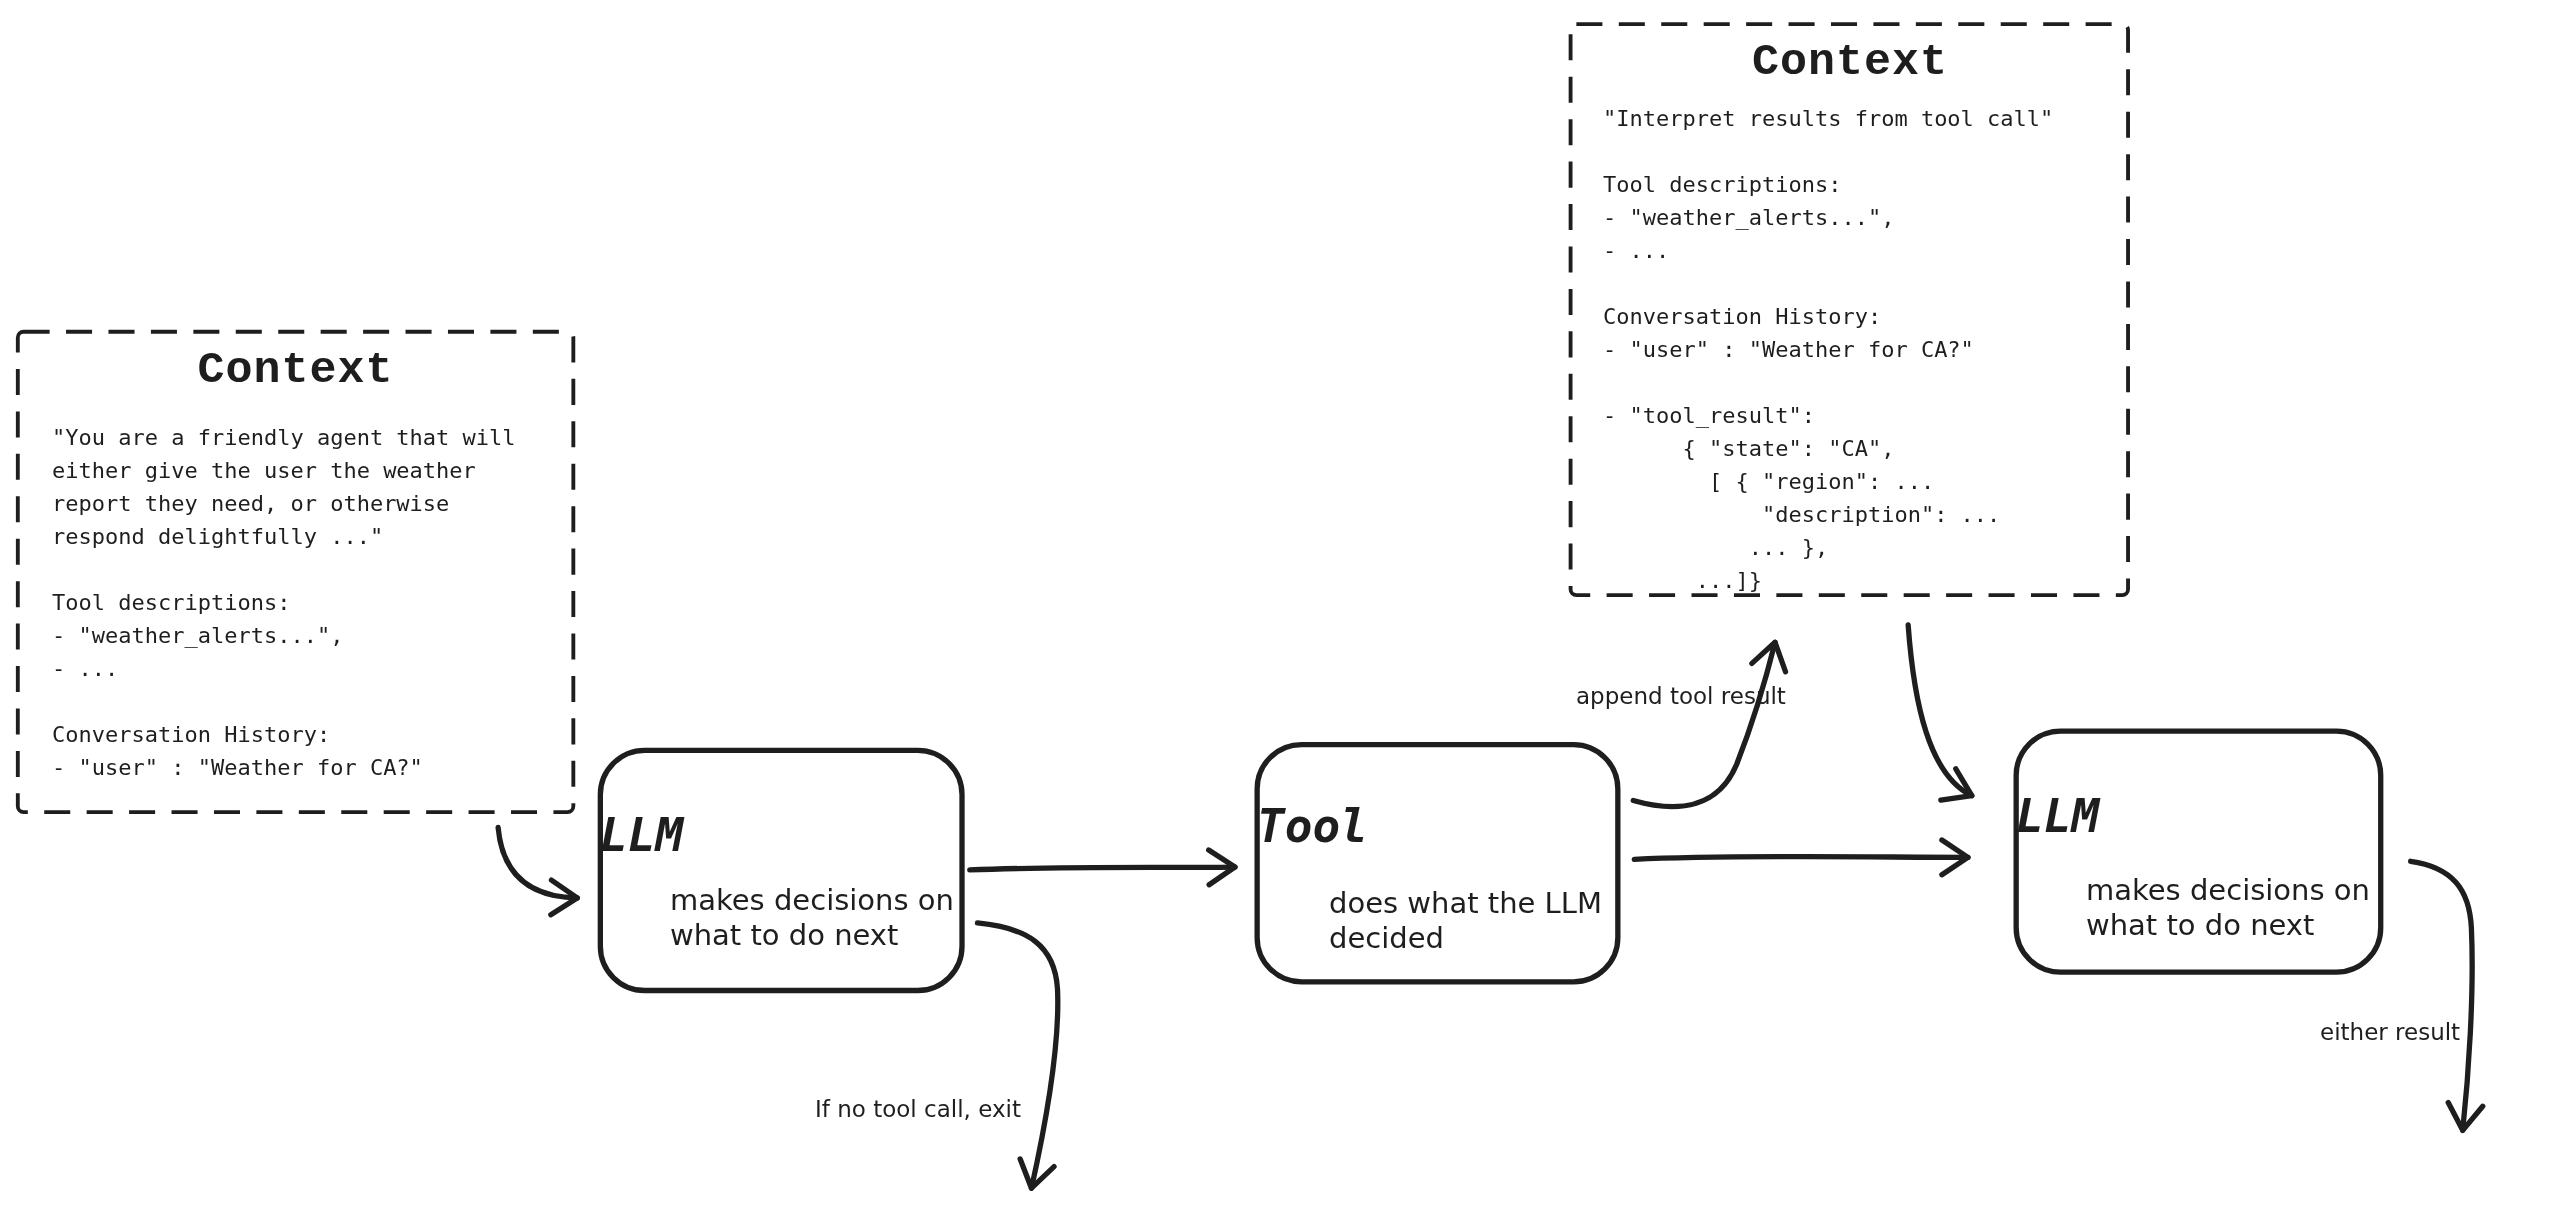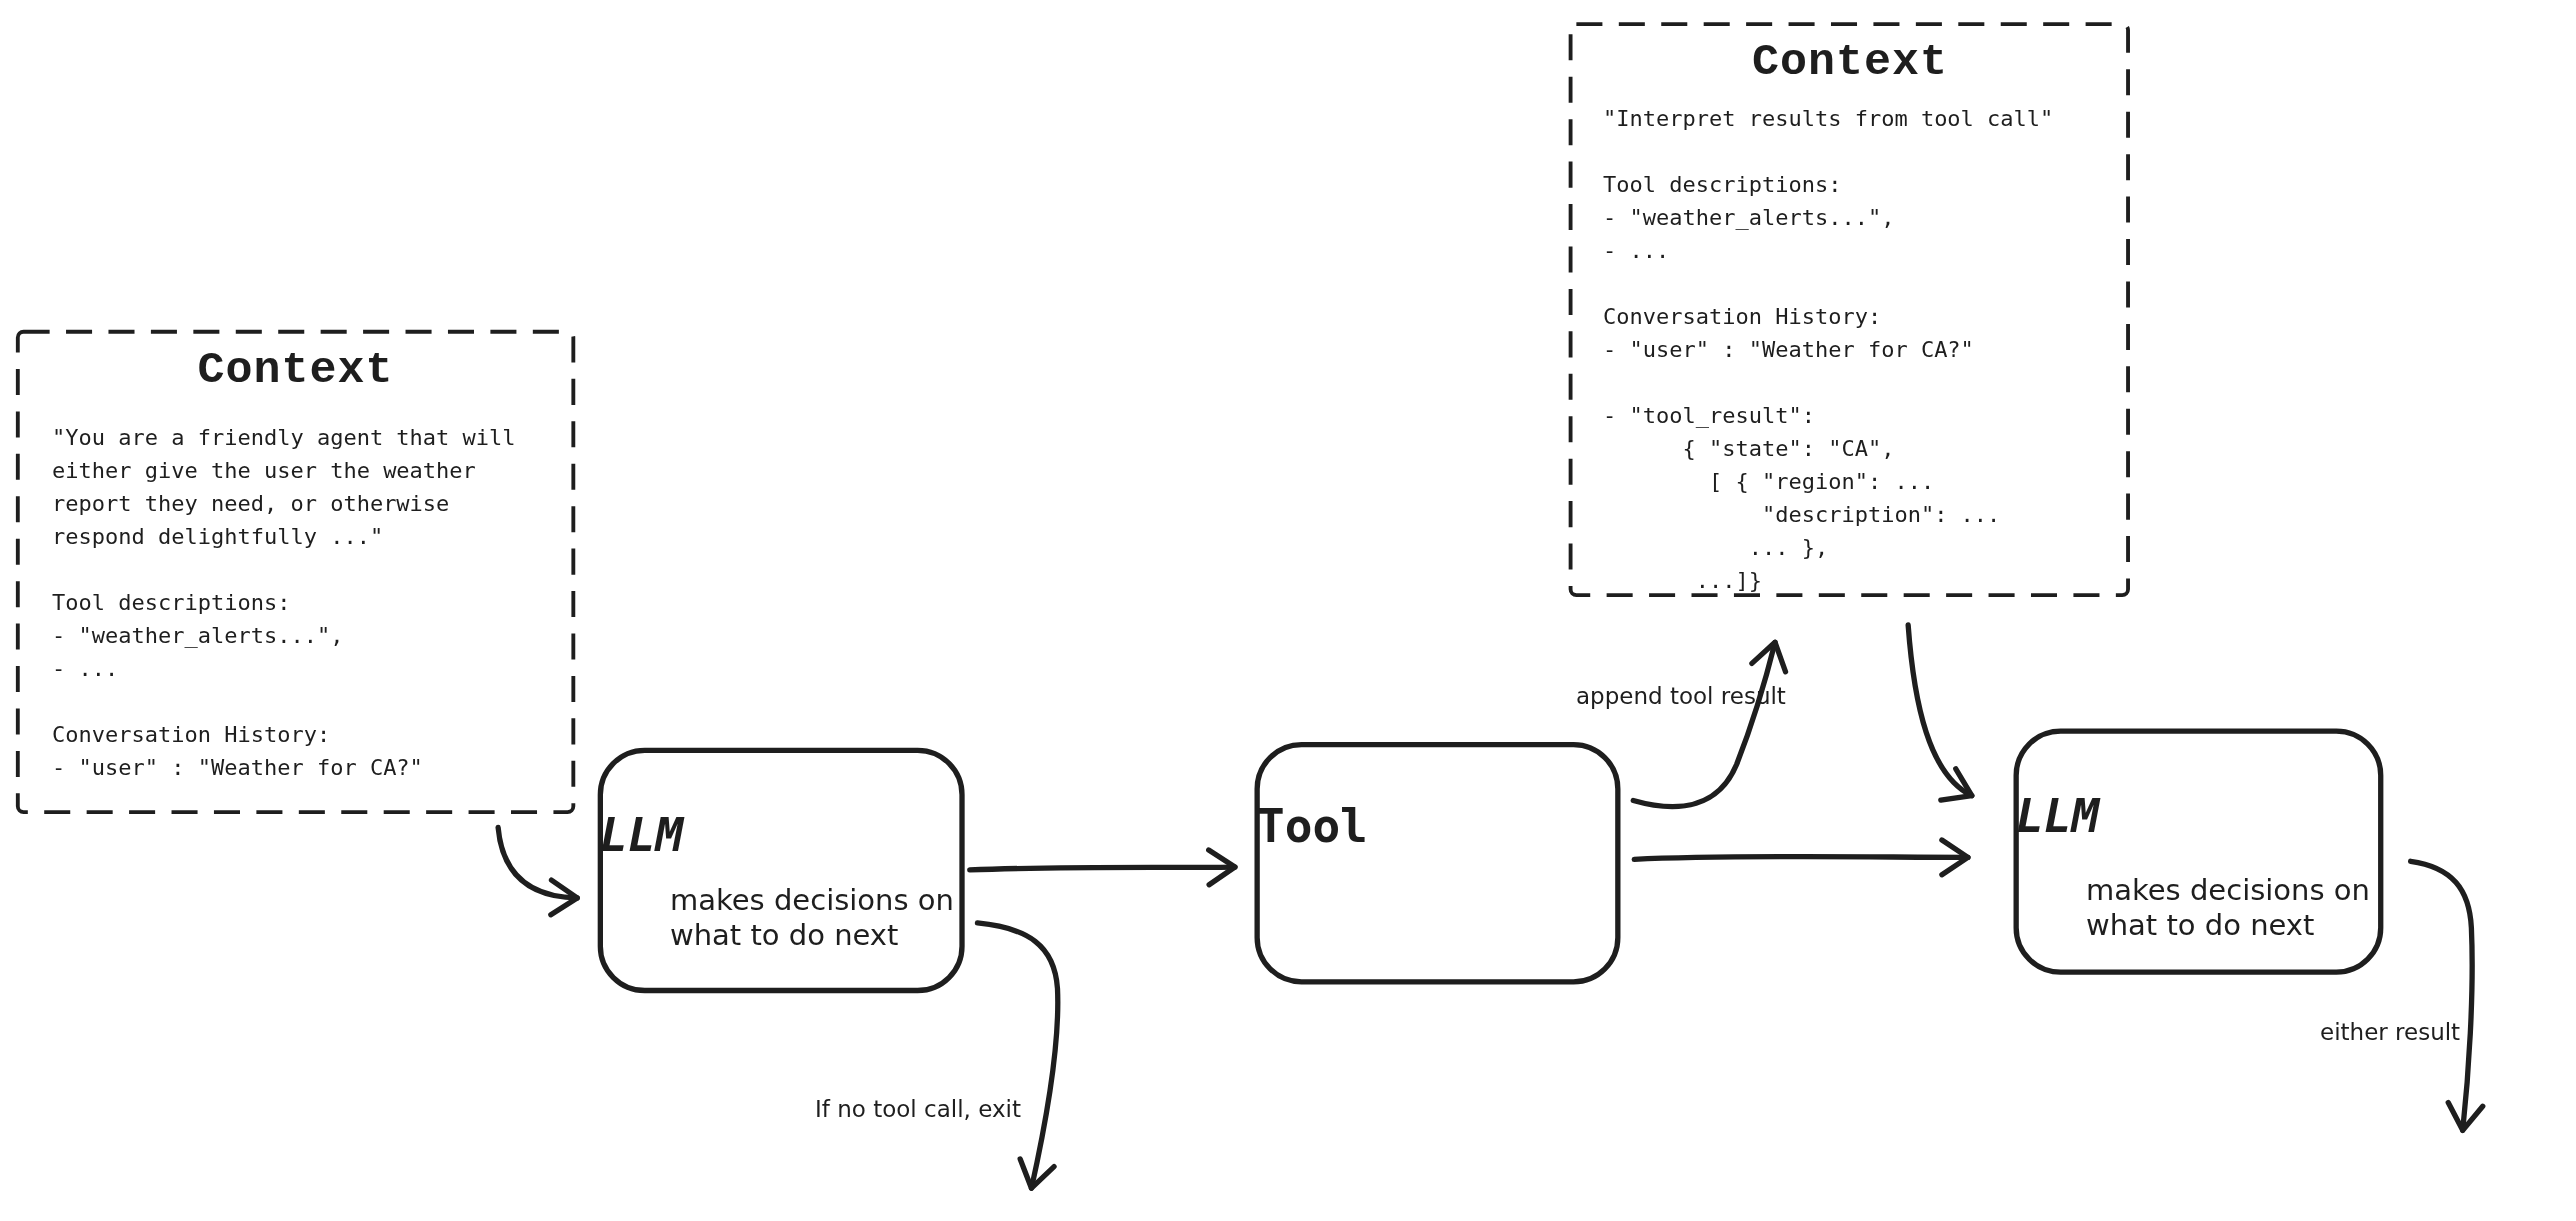--- a/index.html
+++ b/index.html
@@ -111,21 +111,23 @@
       { "state": "CA",
         [ { "region": ...
             "description": ...
            ... },
        ...]}</div>
 
   <div class="abs node-title italic" style="left:600px; top:808px; width:362px;">LLM</div>
   <div class="abs node-sub" style="left:670px; top:883px;">makes decisions on
 what to do next</div>
 
-  <div class="abs node-title" style="left:1257px; top:799px; width:361px;">Tool</div>
+  <div class="abs node-title" style="left:1257px; top:799px; width:361px;font-style:italic;">Tool</div>
+  <div class="abs node-sub" style="left:1329px; top:886px;">does what the LLM
+decided</div>
 
   <div class="abs node-title italic" style="left:2016px; top:789px; width:365px;">LLM</div>
   <div class="abs node-sub" style="left:2086px; top:873px;">makes decisions on
 what to do next</div>
 
   <div class="abs edge-label" style="left:1576px; top:683px;">append tool result</div>
   <div class="abs edge-label" style="left:815px; top:1096px;">If no tool call, exit</div>
   <div class="abs edge-label" style="left:2320px; top:1019px;">either result</div>
 
 </div>

